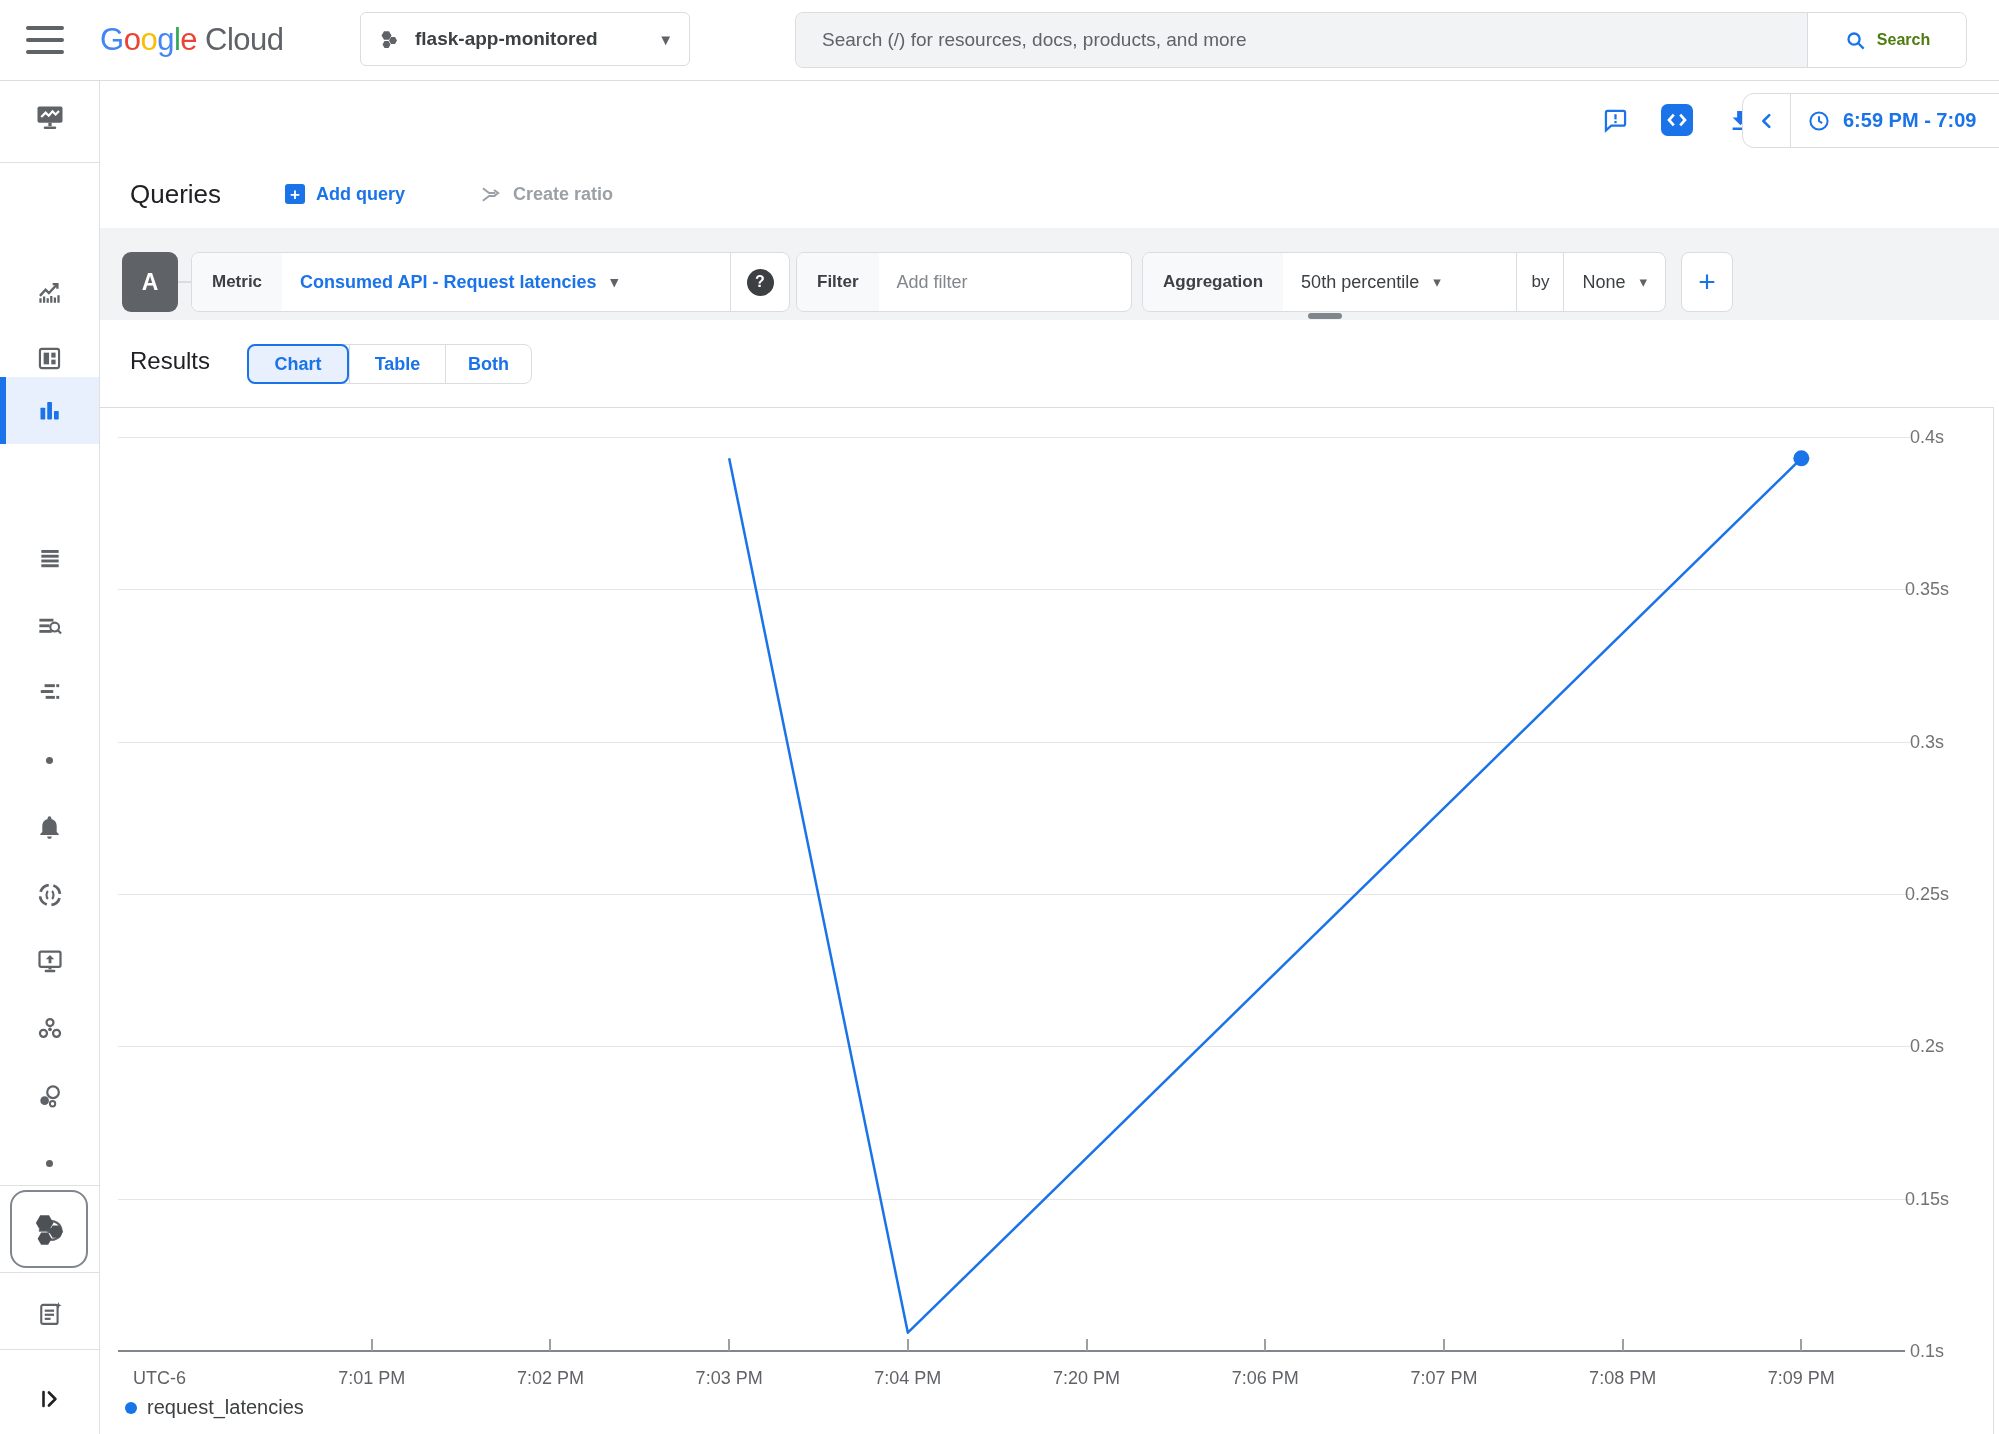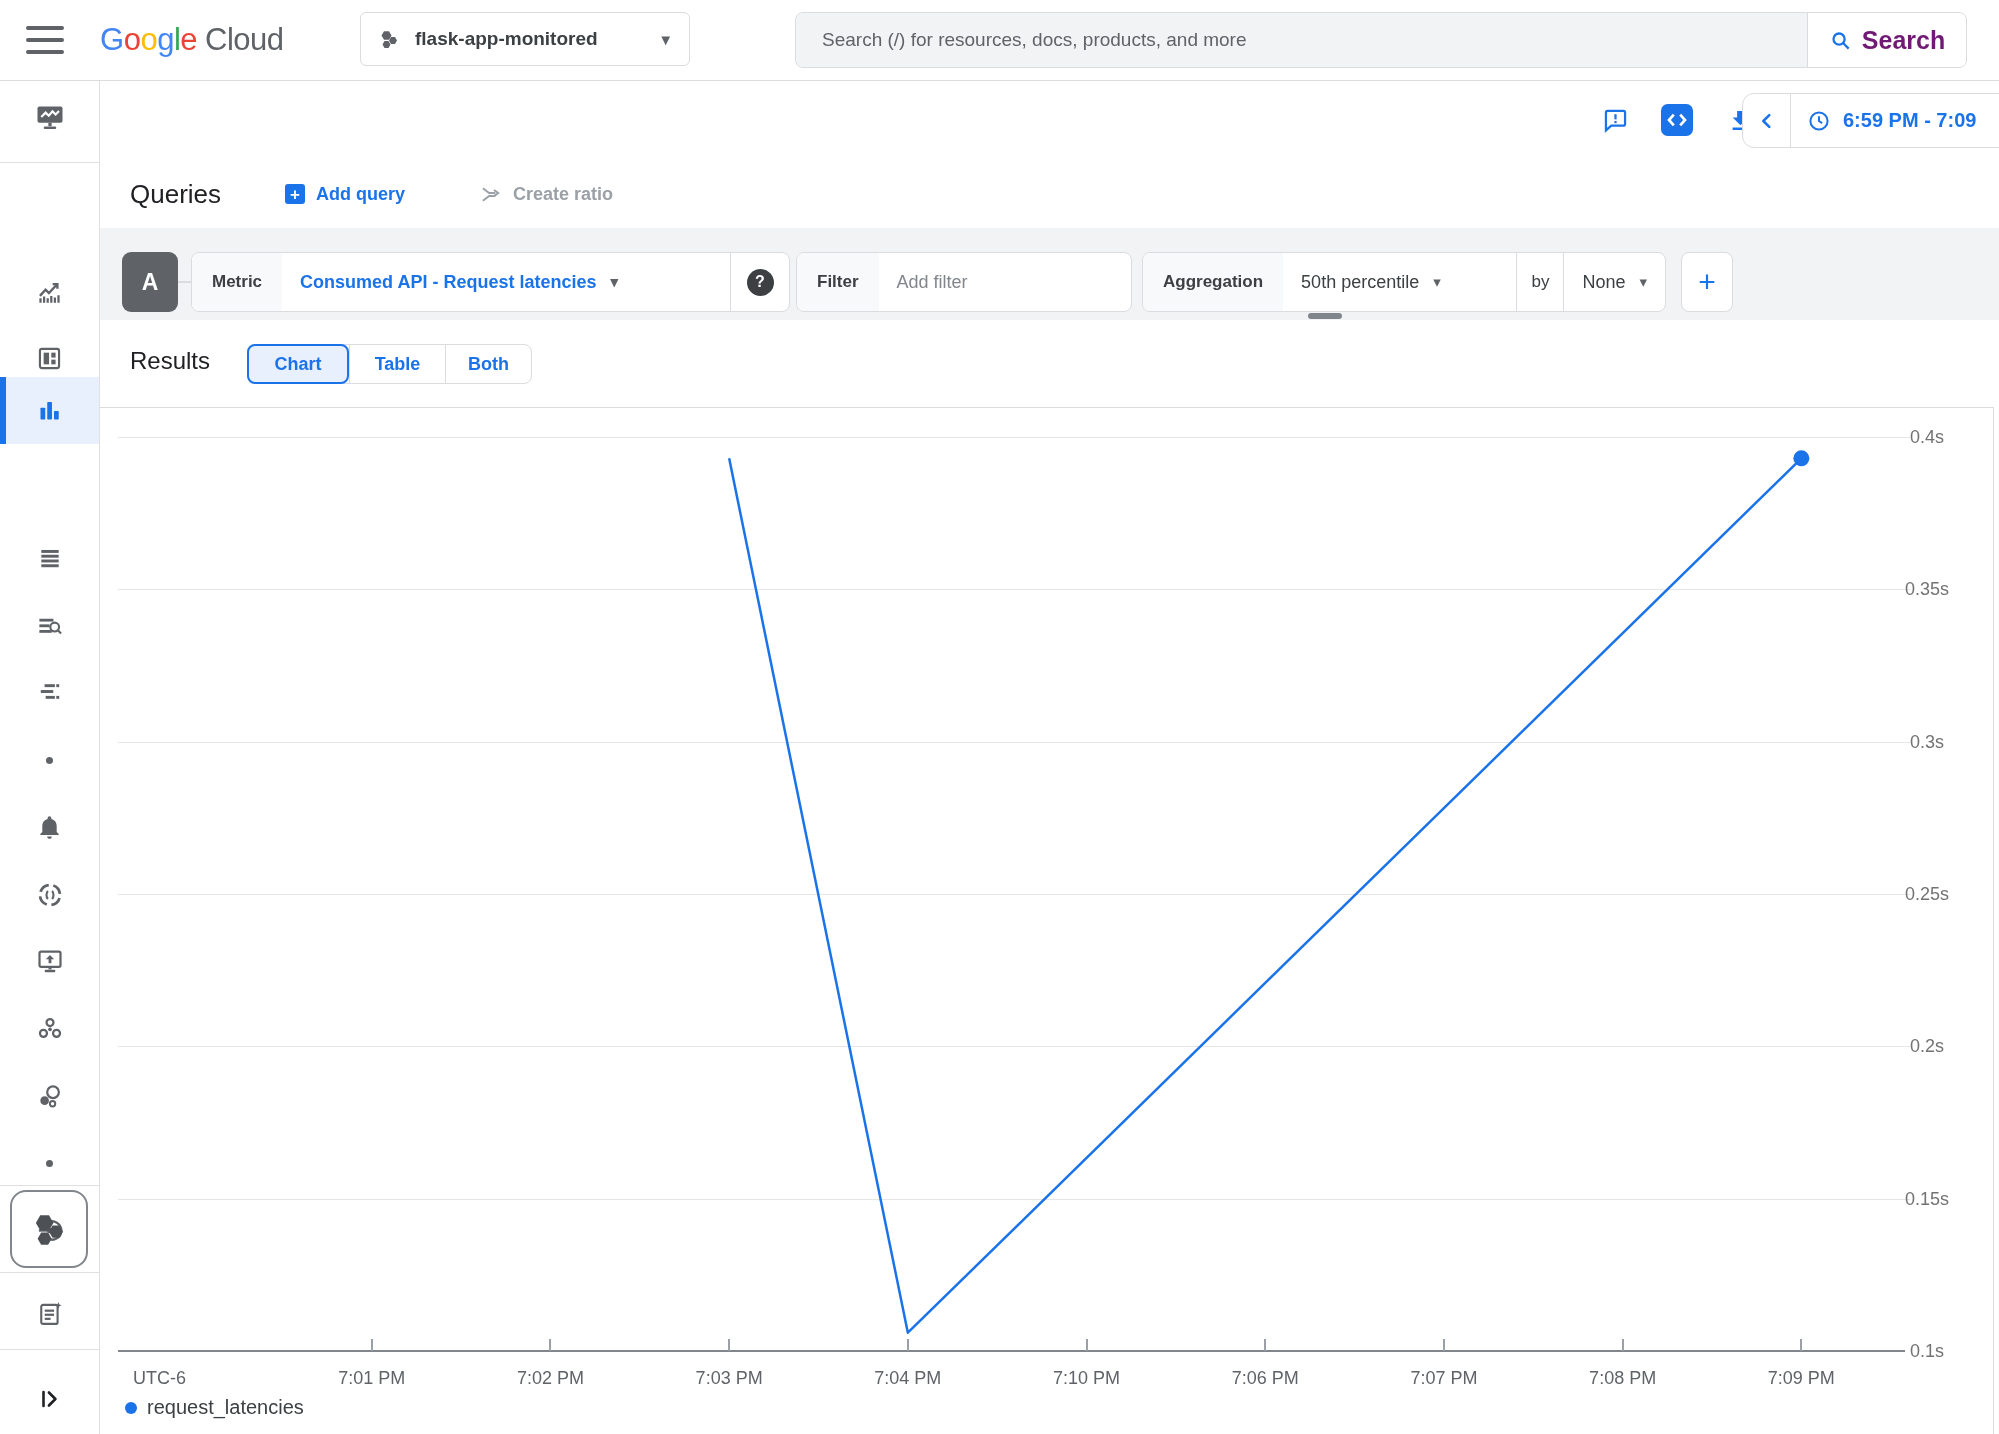--- a/index.html
+++ b/index.html
@@ -14,21 +14,21 @@
   .hamburger{position:absolute;left:26px;top:26px;width:38px;height:28px;display:flex;flex-direction:column;justify-content:space-between;cursor:pointer;}
   .hamburger span{display:block;height:4px;border-radius:2px;background:#5f6368;}
   .logo{position:absolute;left:100px;top:0;height:80px;display:flex;align-items:center;font-size:31px;letter-spacing:-0.5px;}
   .logo .cloud{color:#5f6368;margin-left:8px;}
   .proj{position:absolute;left:360px;top:12px;width:330px;height:54px;border:1px solid #dadce0;border-radius:6px;display:flex;align-items:center;padding:0 16px;box-sizing:border-box;background:#fff;cursor:pointer;}
   .proj-name{font-size:19px;font-weight:bold;color:#3c4043;margin-left:14px;flex:1;}
   .caret{color:#5f6368;font-size:15px;}
   .searchwrap{position:absolute;left:795px;top:12px;width:1170px;height:54px;border:1px solid #dadce0;border-radius:8px;display:flex;overflow:hidden;background:#f1f3f4;}
   .searchwrap input{flex:1;border:none;outline:none;background:#f1f3f4;padding:16px 26px;font-size:19px;color:#3c4043;font-family:inherit;}
   .searchwrap input::placeholder{color:#5f6368;opacity:1;}
-  .searchbtn{width:158px;background:#fff;border-left:1px solid #dadce0;display:flex;align-items:center;justify-content:center;gap:10px;color:#701a75;font-size:25px;font-weight:bold;cursor:pointer;}
+  .searchbtn{width:158px;background:#fff;border-left:1px solid #dadce0;display:flex;align-items:center;justify-content:center;gap:10px;color:#4d7c0f;font-size:16px;font-weight:bold;cursor:pointer;}
   
   .sidebar{position:absolute;left:0;top:80px;width:99px;height:1354px;background:#fff;border-right:1px solid #e0e0e0;z-index:20;}
   .nav-item{position:absolute;left:0;width:99px;height:52px;display:flex;align-items:center;justify-content:center;color:#5f6368;cursor:pointer;}
   .nav-dot{width:7px;height:7px;border-radius:50%;background:#5f6368;}
   .nav-divider{position:absolute;left:0;width:99px;height:1px;background:#e0e0e0;}
   .nav-selected{position:absolute;left:0;top:297px;width:99px;height:67px;background:#e8f0fe;}
   .nav-selected .bar{position:absolute;left:0;top:0;width:6px;height:100%;background:#1a73e8;}
   .nav-selected .nav-item{position:absolute;top:7px;color:#1a73e8;}
   .hexbox{position:absolute;left:10px;top:1110px;width:78px;height:78px;border:2px solid #80868b;border-radius:16px;display:flex;align-items:center;justify-content:center;color:#5f6368;cursor:pointer;box-sizing:border-box;}
   
@@ -398,21 +398,21 @@
       <div class="ylab" style="left: 1794px; top: 931px; width: 66px;">0.1s</div>
       <div class="xtick" style="left: 270.754px; top: 931px;"></div>
       <div class="xlab" style="left: 271.754px; top: 960px;">7:01 PM</div>
       <div class="xtick" style="left: 449.454px; top: 931px;"></div>
       <div class="xlab" style="left: 450.454px; top: 960px;">7:02 PM</div>
       <div class="xtick" style="left: 628.154px; top: 931px;"></div>
       <div class="xlab" style="left: 629.154px; top: 960px;">7:03 PM</div>
       <div class="xtick" style="left: 806.854px; top: 931px;"></div>
       <div class="xlab" style="left: 807.854px; top: 960px;">7:04 PM</div>
       <div class="xtick" style="left: 985.554px; top: 931px;"></div>
-      <div class="xlab" style="left: 986.554px; top: 960px;">7:10 PM</div>
+      <div class="xlab" style="left: 986.554px; top: 960px;">7:20 PM</div>
       <div class="xtick" style="left: 1164.25px; top: 931px;"></div>
       <div class="xlab" style="left: 1165.25px; top: 960px;">7:06 PM</div>
       <div class="xtick" style="left: 1342.95px; top: 931px;"></div>
       <div class="xlab" style="left: 1343.95px; top: 960px;">7:07 PM</div>
       <div class="xtick" style="left: 1521.65px; top: 931px;"></div>
       <div class="xlab" style="left: 1522.65px; top: 960px;">7:08 PM</div>
       <div class="xtick" style="left: 1700.35px; top: 931px;"></div>
       <div class="xlab" style="left: 1701.35px; top: 960px;">7:09 PM</div>
       <svg id="series-svg" width="1893" height="1027" viewBox="0 0 1893 1027">
         <polyline points="629.154,50.3266666666666 807.854,924.72 1701.3539999999998,50.3266666666666" fill="none" stroke="#1a73e8" stroke-width="2.5" stroke-linejoin="round"></polyline>

